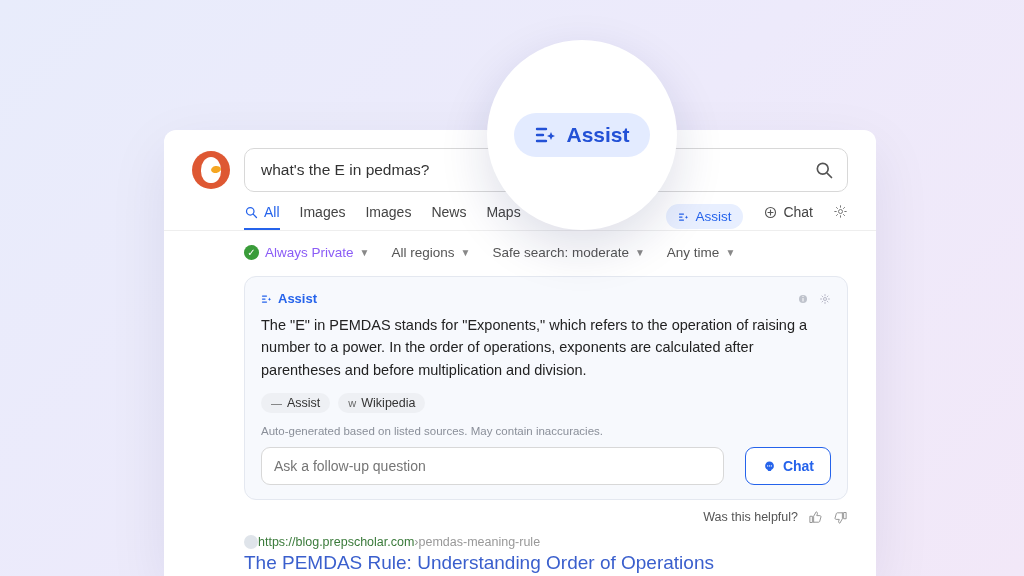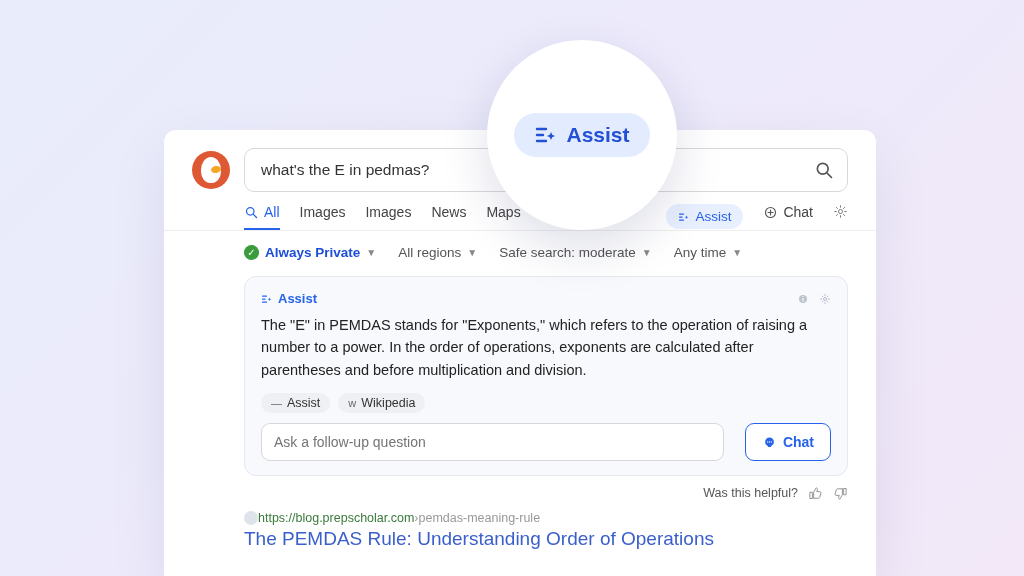--- a/index.html
+++ b/index.html
@@ -49,21 +49,21 @@
     padding: 5px 12px; border-radius: 18px; font-size:13.5px;
   }
   .chat-link { display:flex; align-items:center; gap:5px; color:#444; font-size:14px; }
   .gear { color:#666; }
   .divider { border-bottom:1px solid #eee; margin-top:0; }
   .filters {
     display:flex; align-items:center; gap: 22px;
     margin-left: 52px; margin-top: 14px; font-size: 13.5px; color:#555;
   }
   .filter { display:flex; align-items:center; gap:6px; cursor:pointer; }
-  .privacy { color:#1d4ed8; font-weight:700; }
+  .privacy { color:#8b5cf6; font-weight:400; }
   .badge { width:15px; height:15px; border-radius:50%; background:#3a9c3a; display:inline-flex; align-items:center; justify-content:center; color:#fff; font-size:10px; }
   .chev { color:#888; font-size:10px; }
   .assist-box {
     margin: 16px 0 0 52px;
     border:1px solid #e4e8f0; border-radius:12px;
     background:#f7f9fd; padding: 14px 16px 14px 16px;
     width: 604px; position:relative;
   }
   .assist-head { display:flex; align-items:center; color:#2563eb; font-weight:600; font-size:13px; gap:5px; }
   .assist-head .right { margin-left:auto; display:flex; gap:10px; color:#999; }
@@ -220,20 +220,21 @@
       <div class="sources">
         <div class="src-pill">
           <span class="ico">—</span>
           <span>Assist</span>
         </div>
         <div class="src-pill">
           <span class="ico">w</span>
           <span>Wikipedia</span>
         </div>
       </div>
+      <div class="disclaimer">Auto-generated based on listed sources. May contain inaccuracies.</div>
       <div class="follow-row">
         <input class="follow-input" type="text" placeholder="Ask a follow-up question" style="">
         <button class="chat-btn">
           <svg class="ic" viewBox="0 0 24 24">
               <circle cx="12" cy="11" r="7" fill="#2563eb"></circle>
               <path d="M9 19l2-3h2l2 3" fill="#2563eb"></path>
               <circle cx="9" cy="11" r="1.1" fill="#fff"></circle>
               <circle cx="12" cy="11" r="1.1" fill="#fff"></circle>
               <circle cx="15" cy="11" r="1.1" fill="#fff"></circle>
             </svg>

